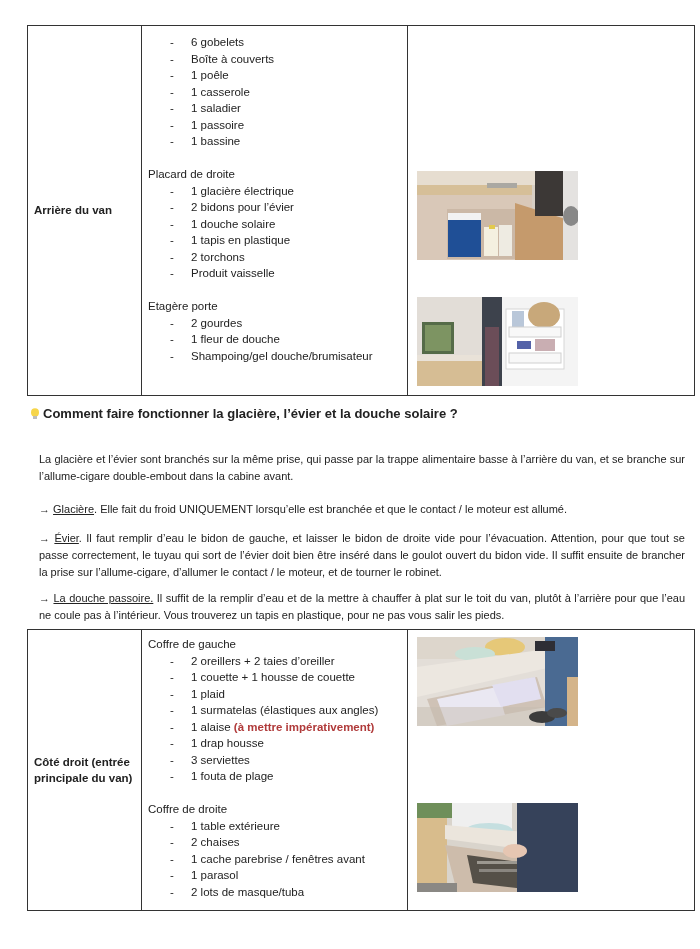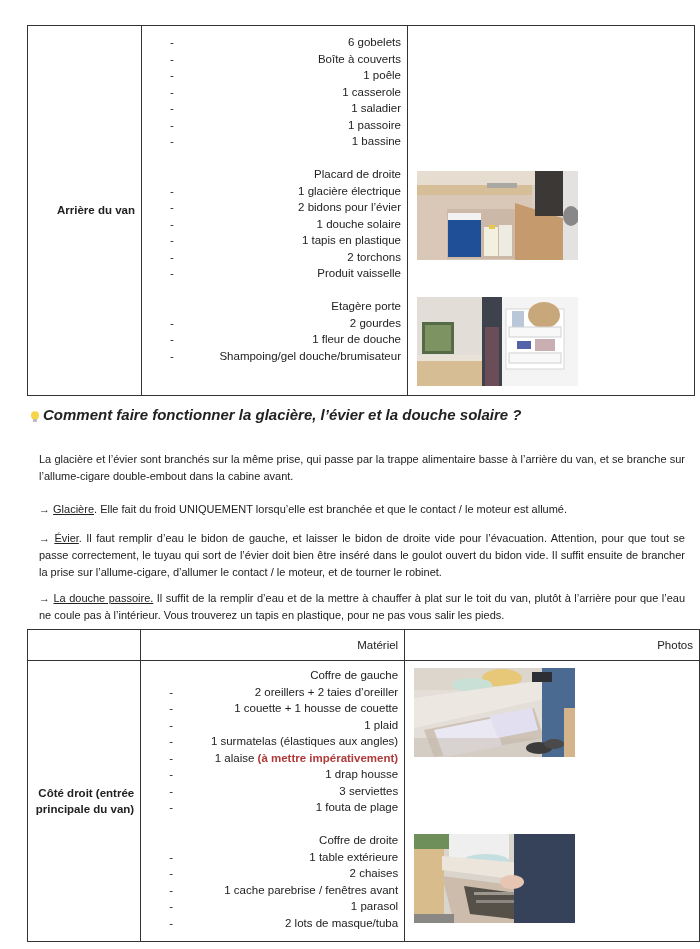--- a/index.html
+++ b/index.html
@@ -6,43 +6,43 @@
   body {
     width: 700px; height: 949px; position: relative; overflow: hidden;
     font-family: "Liberation Sans", "DejaVu Sans", sans-serif;
     color: #222222; font-size: 11.5px;
   }
   table.doc-table {
     position: absolute; left: 27px; border-collapse: collapse;
     table-layout: fixed;
   }
   table.doc-table td {
-    border: 1.5px solid #333333; vertical-align: top; padding: 0; text-align: right;
+    border: 1.5px solid #333333; vertical-align: top; padding: 0;
   }
   .col1 { width: 101px; margin-left: 16px; }
   .col2 { width: 253px; }
   .col3 { width: 286px; }
   .label-cell { font-weight: bold; padding: 0 6px !important; vertical-align: middle !important; line-height: 16.5px; }
   .list-cell { padding: 8px 6px 10px 6px !important; }
   .section-title { line-height: 16.5px; }
   ul.items { list-style: none; margin: 0; padding: 0; }
   ul.items li { line-height: 16.5px; position: relative; padding-left: 43px; }
   ul.items li::before { content: "-"; position: absolute; left: 22px; }
   .gap { height: 16.5px; }
   .red { color: #b03a3a; font-weight: bold; }
   .photo-cell { position: relative; }
   .photo {
     position: absolute; left: 9px; width: 161px; height: 89px;
     overflow: hidden;
   }
   .header-cell { padding: 0 6px !important; height: 30px; vertical-align: middle !important; font-size: 11.5px; }
 
   .callout {
-    position: absolute; left: 30px; top: 406px; font-style: italic; font-weight: bold;
-    font-size: 15px; display: flex; align-items: center; gap: 3px;
+    position: absolute; left: 30px; top: 406px; font-weight: bold;
+    font-size: 13px; display: flex; align-items: center; gap: 3px;
   }
   .bulb { width: 10px; height: 12px; position: relative; display: inline-block; }
   p.para {
     position: absolute; left: 27px; width: 646px; margin: 12px;
     line-height: 17px; text-align: justify; font-size: 11px;
   }
   .u { text-decoration: underline; }
 </style>
 </head>
 <body>
@@ -152,25 +152,20 @@
   <span class="u">Évier</span><span>. Il faut remplir d’eau le bidon de gauche, et laisser le bidon de droite vide pour l’évacuation. Attention, pour que tout se passe correctement, le tuyau qui sort de l’évier doit bien être inséré dans le goulot ouvert du bidon vide. Il suffit ensuite de brancher la prise sur l’allume-cigare, d’allumer le contact / le moteur, et de tourner le robinet.</span>
 </p>
 
 <p class="para" style="top:578px;">
   <span>→</span>
   <span class="u">La douche passoire.</span><span> Il suffit de la remplir d’eau et de la mettre à chauffer à plat sur le toit du van, plutôt à l’arrière pour que l’eau ne coule pas à l’intérieur. Vous trouverez un tapis en plastique, pour ne pas vous salir les pieds.</span>
 </p>
 
 <table class="doc-table" style="top:629px;">
   <tbody>
-      <tr>
-    <td class="col1 header-cell"></td>
-    <td class="col2 header-cell">Matériel</td>
-    <td class="col3 header-cell">Photos</td>
-  </tr>
   <tr style="height:277px;">
     <td class="col1 label-cell">
       <span>Côté droit (entrée principale du van)</span>
     </td>
     <td class="col2 list-cell" style="padding-top:6px !important;">
       <div class="section-title">Coffre de gauche</div>
       <ul class="items">
         <li>2 oreillers + 2 taies d’oreiller</li>
         <li>1 couette +  1 housse de couette</li>
         <li>1 plaid</li>

